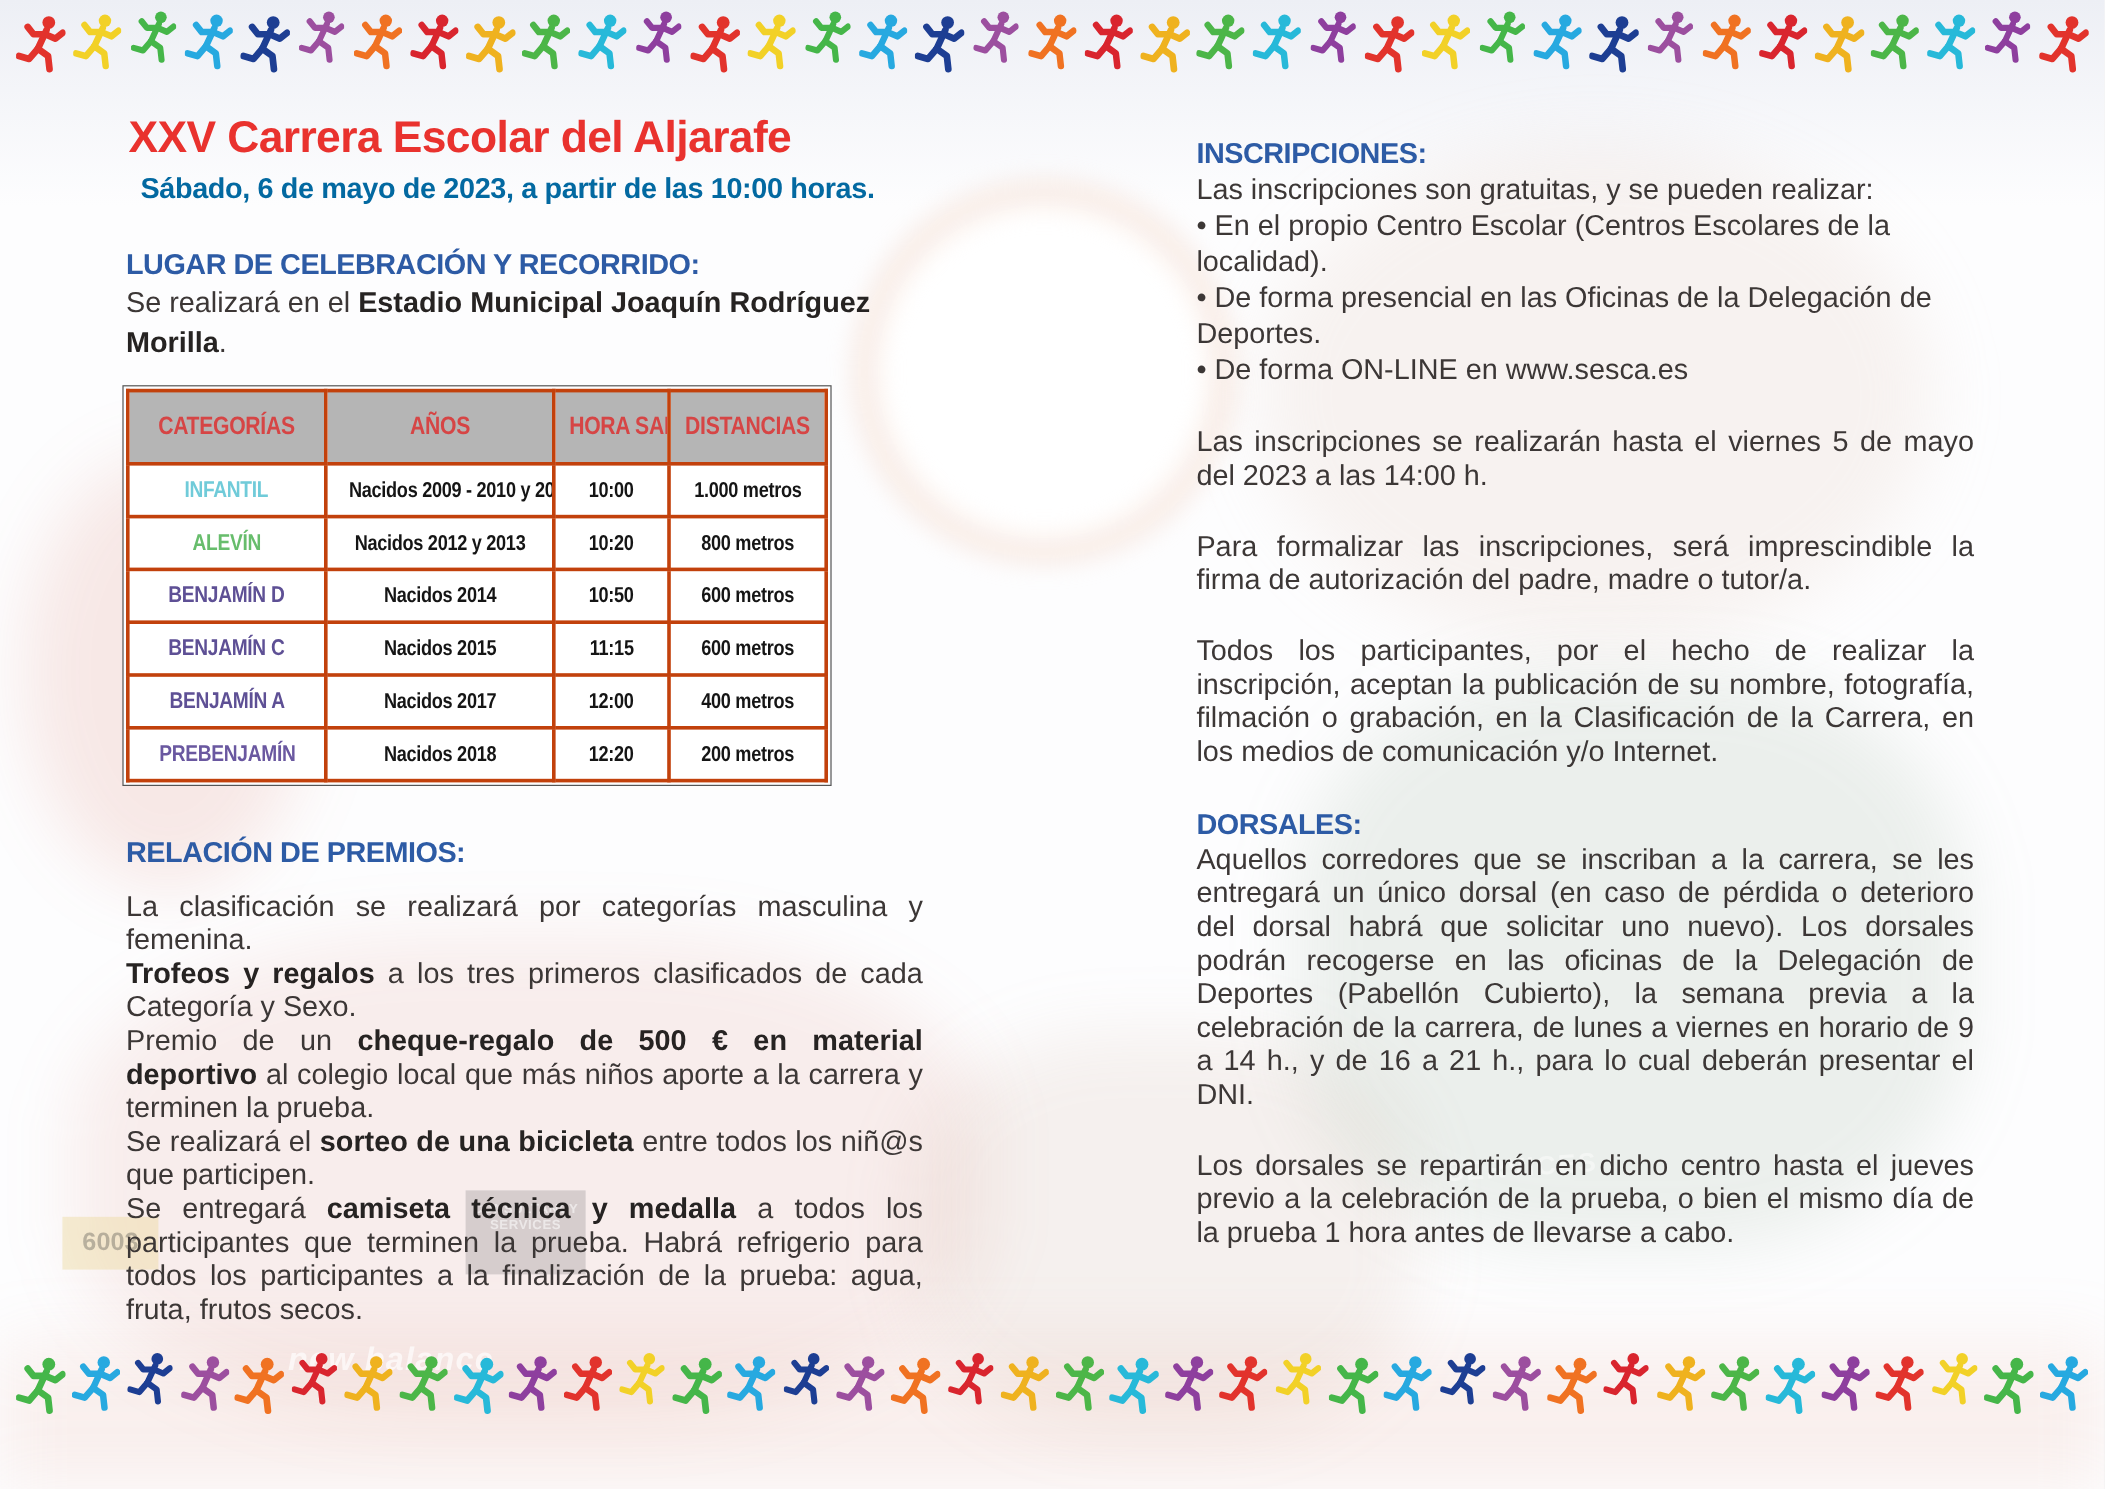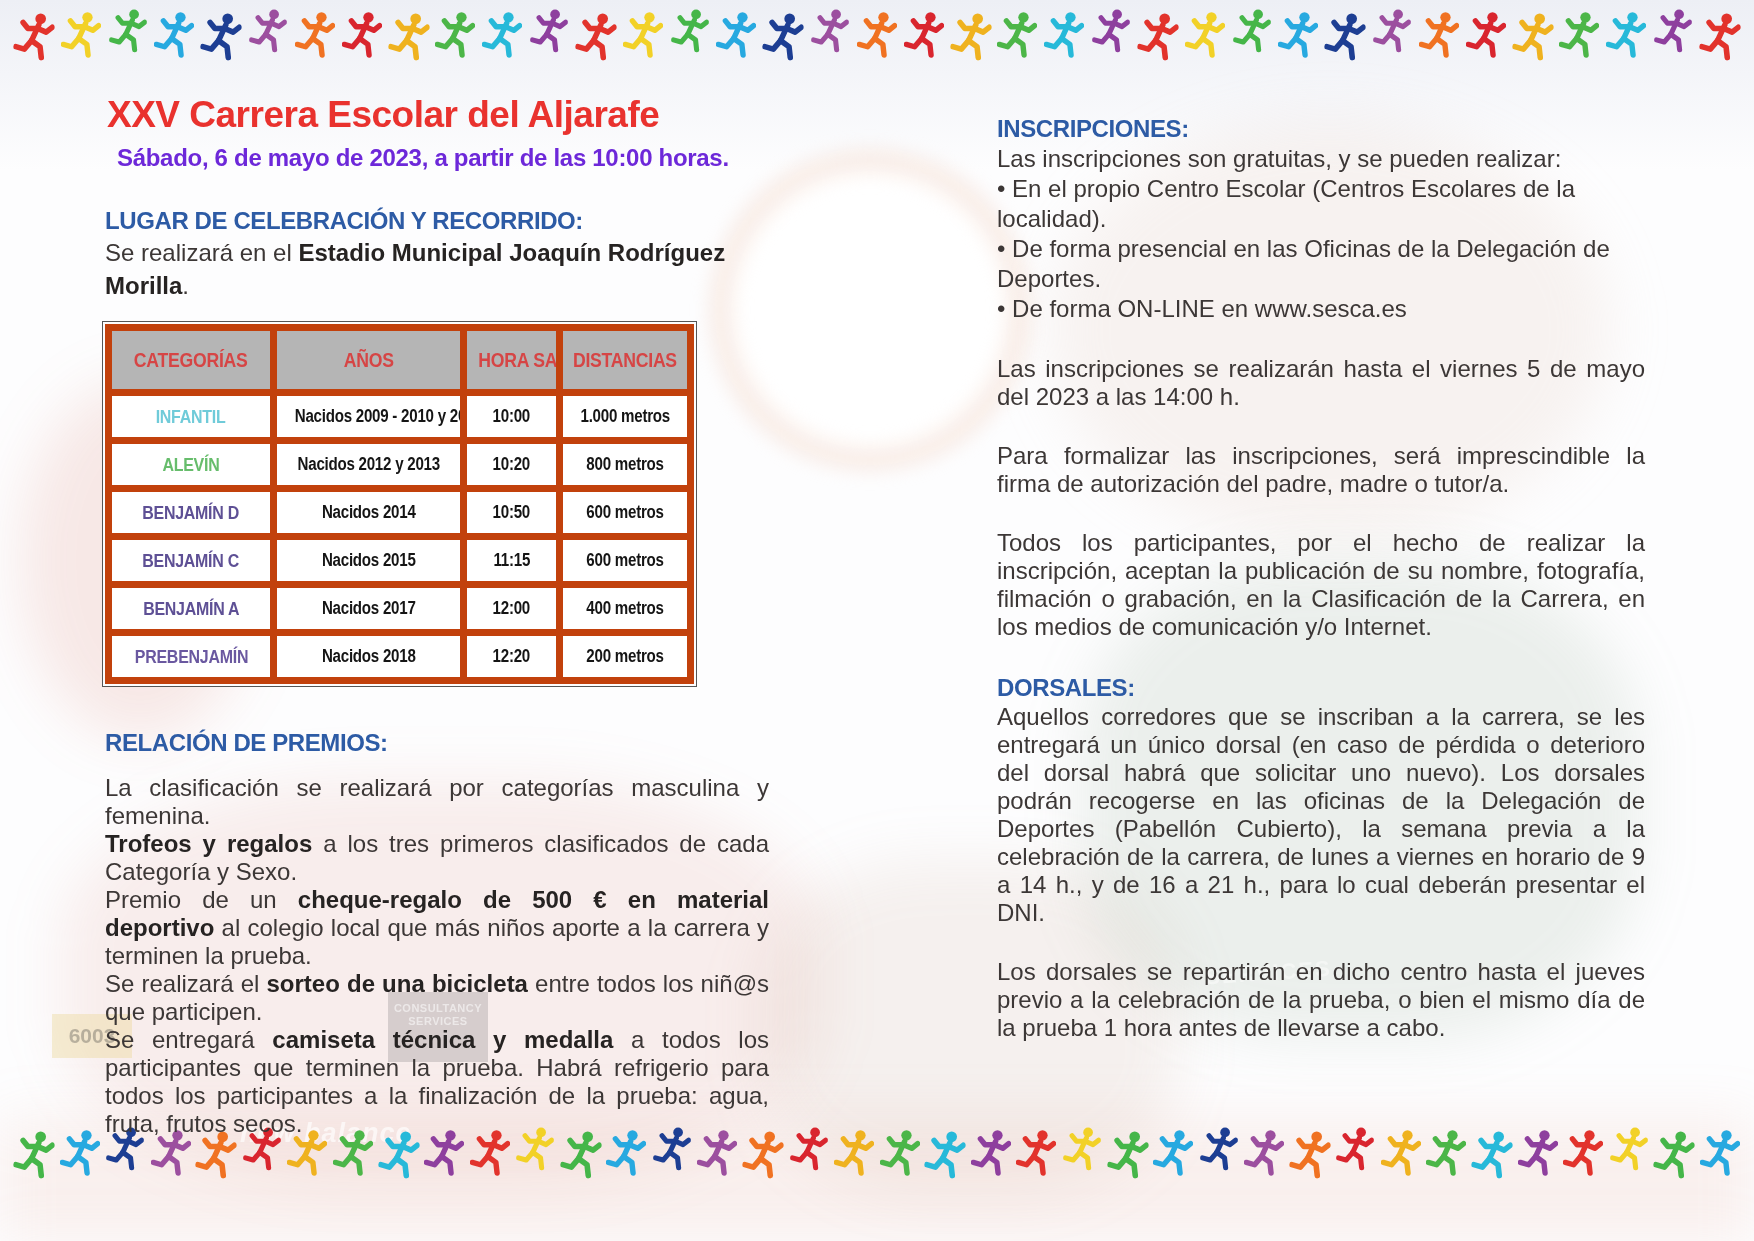--- a/index.html
+++ b/index.html
@@ -41,36 +41,36 @@
   .runners.top{top:10px;}
   .runners.bottom{top:1128px;}
   .runner{display:block;line-height:0;}
   .runner:nth-child(3n){transform:translateY(-4px) scale(.94);}
   .runner:nth-child(4n+1){transform:translateY(2px) scale(1.03);}
   
   .col{position:absolute;}
   .col-left{left:105px;top:94px;width:664px;}
   .col-right{left:997px;top:114px;width:648px;}
   .title{margin:0 0 8px 2px;font-size:37px;font-weight:700;color:#e9322e;letter-spacing:-.5px;}
-  .subtitle{margin:0 0 34px 12px;font-size:24px;font-weight:700;color:#6d28d9;letter-spacing:-.3px;}
+  .subtitle{margin:0 0 34px 12px;font-size:24px;font-weight:700;color:#0369a1;letter-spacing:-.3px;}
   .heading{margin:0;font-size:24px;font-weight:700;color:#2d5ba5;letter-spacing:-.4px;line-height:30px;}
   p{margin:0;font-size:24px;color:#3c3736;line-height:28px;}
   .b{font-weight:700;color:#262322;}
   .just{text-align:justify;}
   .venue-p{line-height:33px;margin-bottom:22px;}
   .cat-heading{margin-top:0;}
   .prizes-heading{margin-top:44px;margin-bottom:16px;}
   .intro{line-height:30px;}
   .bullet{line-height:30px;}
   .gap{margin-top:31px;}
   .dorsales-heading{margin-top:32px;}
   
   table.cats{border-collapse:collapse;table-layout:fixed;width:582px;margin-top:10px;
     background:#fff;border:3px solid #161616;box-shadow:0 0 0 2px #fdfdfe,0 0 0 3px #555;}
-  table.cats th,table.cats td{border:7px solid #c2410c;text-align:center;vertical-align:middle;
+  table.cats th,table.cats td{border:3px solid #c2410c;text-align:center;vertical-align:middle;
     padding:0;overflow:hidden;}
   table.cats thead th{height:58px;background:#b5b5b5;color:#d64545;font-size:21px;font-weight:700;}
   table.cats td{height:41px;font-size:18px;font-weight:700;color:#151515;}
   .cin{display:inline-block;transform:scaleX(.84);white-space:nowrap;letter-spacing:-.3px;}
   td .cat{font-size:19px;}
 </style>
 </head>
 <body>
 
 <div class="page">

